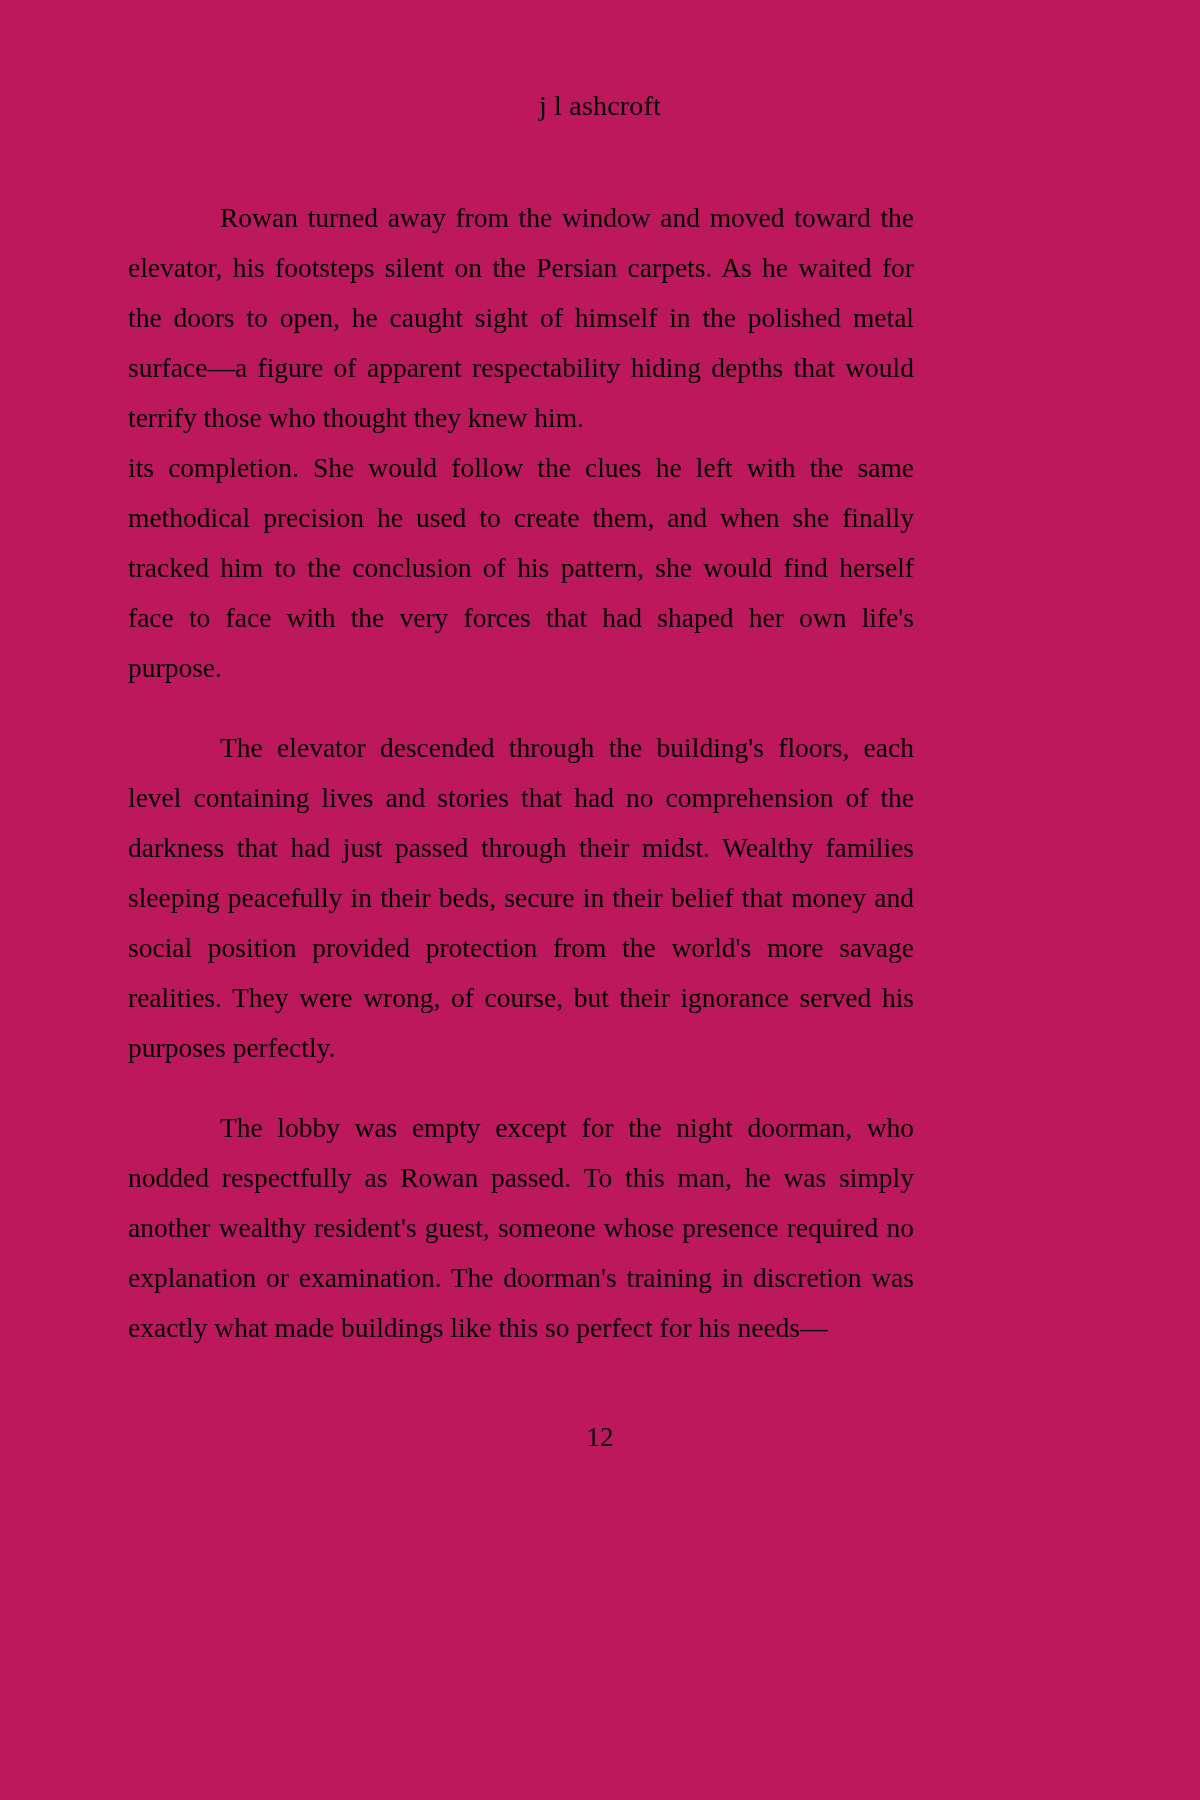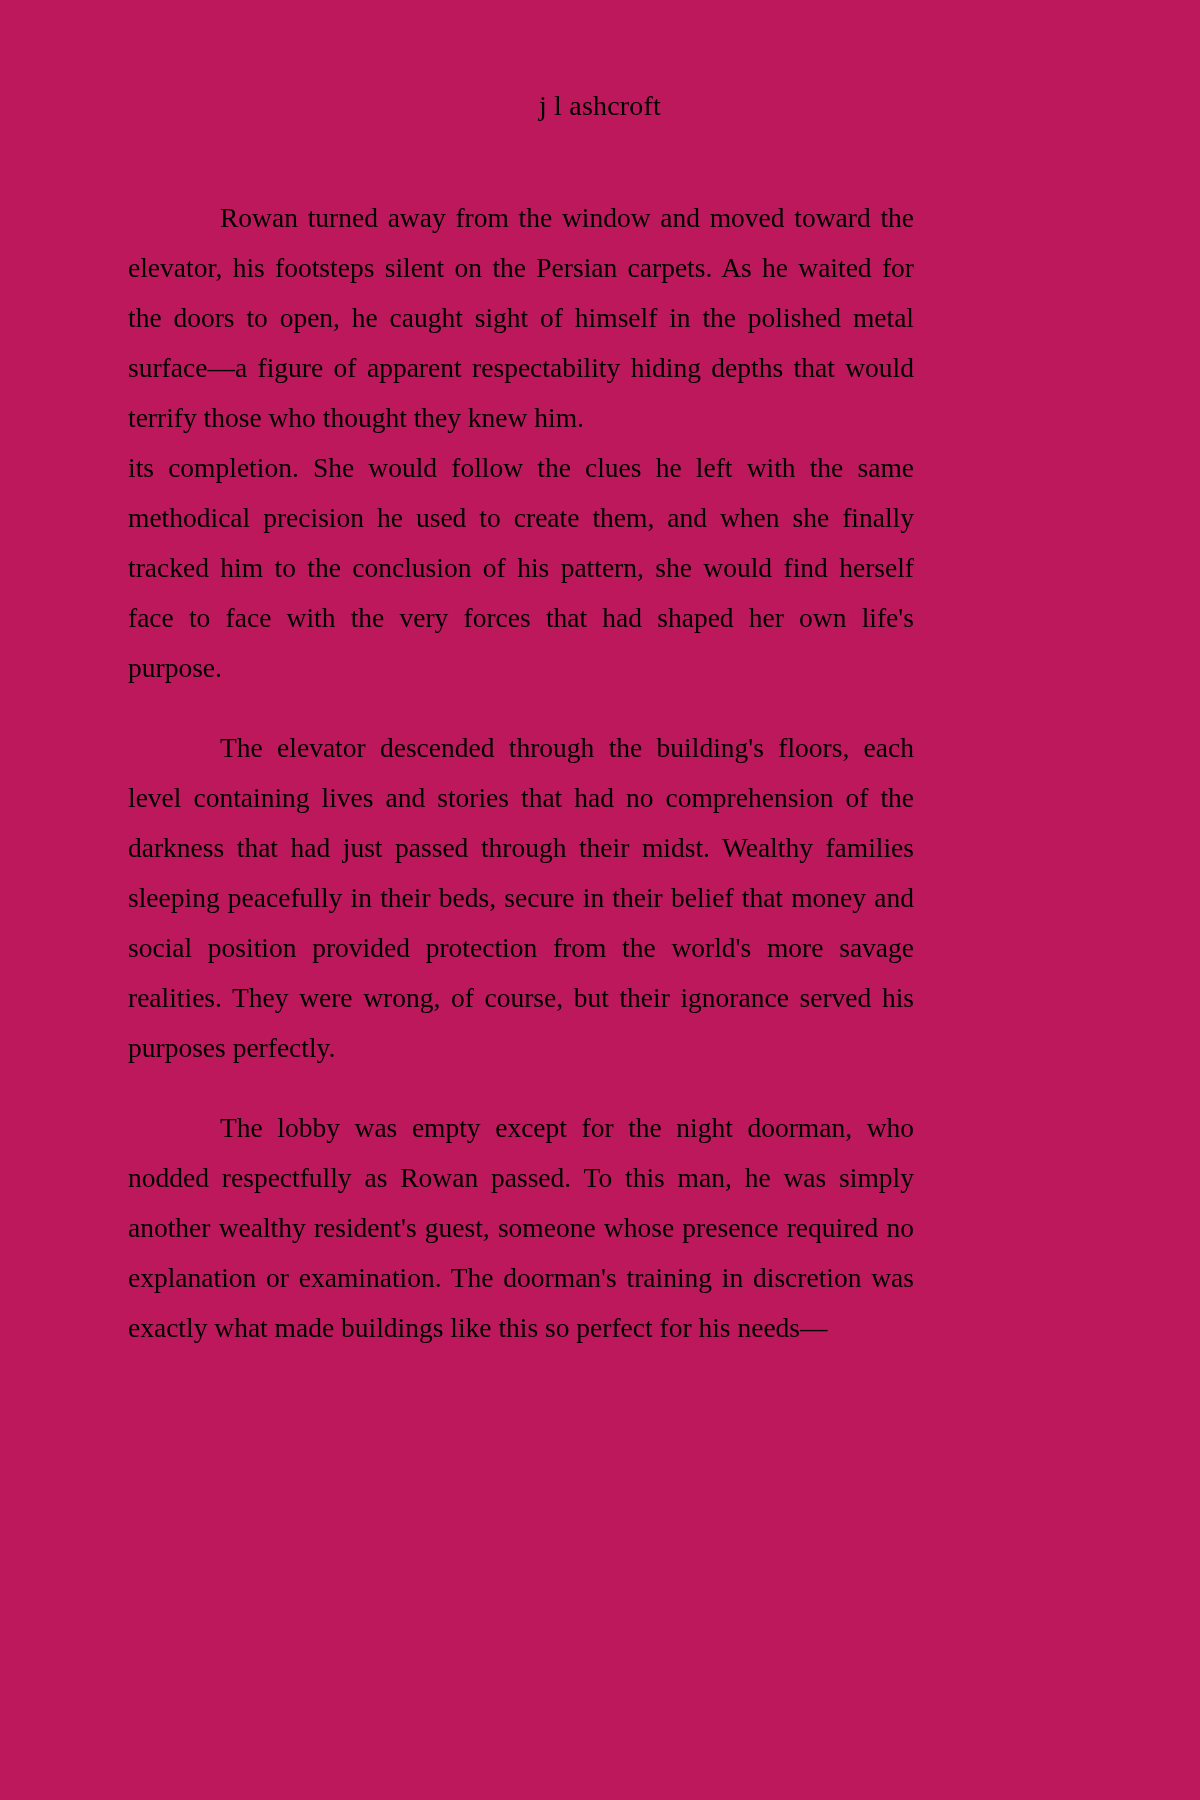--- a/index.html
+++ b/index.html
@@ -68,14 +68,15 @@
 
   <div class="running-head">j l ashcroft</div>
 
   <div class="text-block">
     <p class="body-para indented">Rowan turned away from the window and moved toward the elevator, his footsteps silent on the Persian carpets. As he waited for the doors to open, he caught sight of himself in the polished metal surface—a figure of apparent respectability hiding depths that would terrify those who thought they knew him.</p>
     <p class="body-para continuation">its completion. She would follow the clues he left with the same methodical precision he used to create them, and when she finally tracked him to the conclusion of his pattern, she would find herself face to face with the very forces that had shaped her own life's purpose.</p>
     <p class="body-para indented">The elevator descended through the building's floors, each level containing lives and stories that had no comprehension of the darkness that had just passed through their midst. Wealthy families sleeping peacefully in their beds, secure in their belief that money and social position provided protection from the world's more savage realities. They were wrong, of course, but their ignorance served his purposes perfectly.</p>
     <p class="body-para indented">The lobby was empty except for the night doorman, who nodded respectfully as Rowan passed. To this man, he was simply another wealthy resident's guest, someone whose presence required no explanation or examination. The doorman's training in discretion was exactly what made buildings like this so perfect for his needs—</p>
   </div>
 
+  <div class="folio">12</div>
 
 </div>
 
 </body></html>

